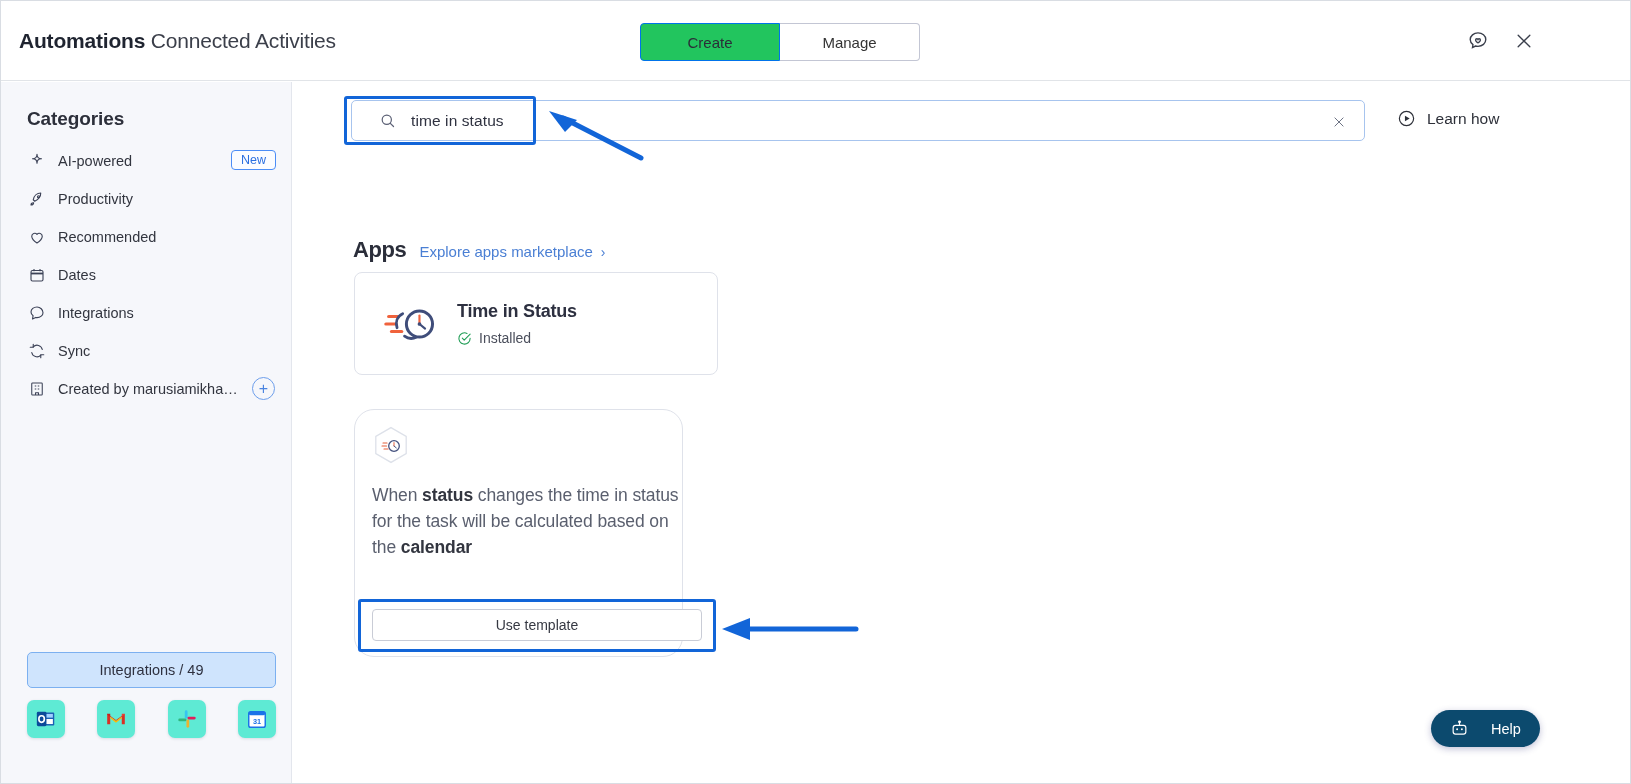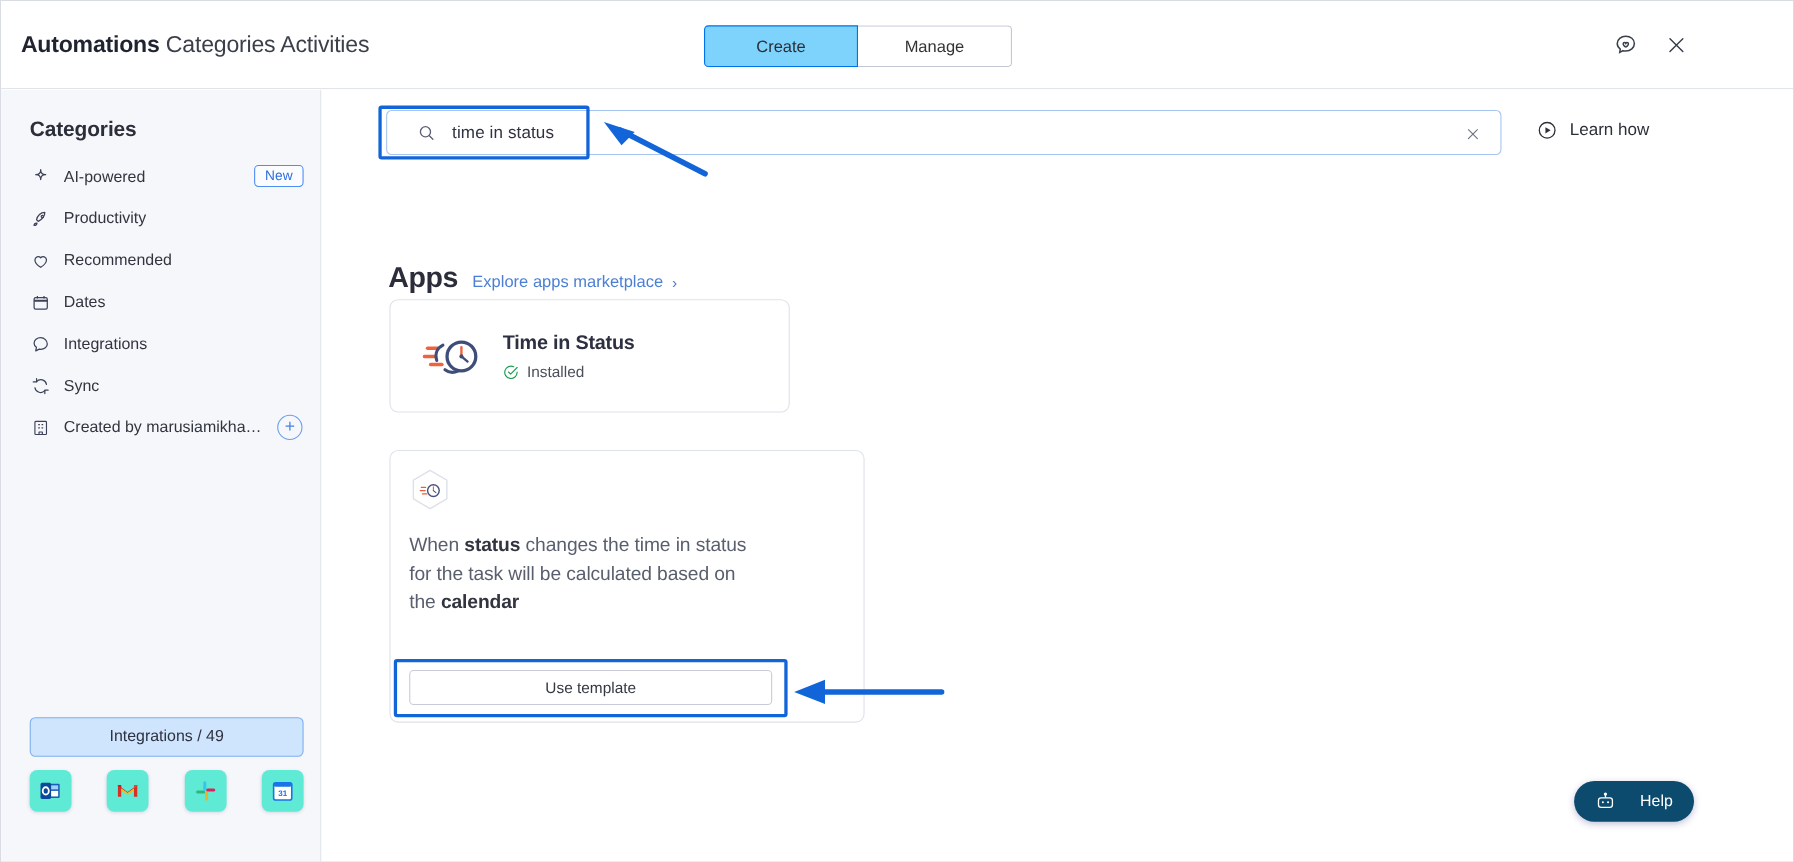--- a/index.html
+++ b/index.html
@@ -41,21 +41,21 @@
   .seg-btn {
     width: 140px; height: 38px;
     display: flex; align-items: center; justify-content: center;
     font-size: 15px; color: #333; background: #ffffff;
     border: 1px solid #c3c6d4;
     cursor: pointer;
   }
   .seg-btn.first { border-radius: 4px 0 0 4px; }
   .seg-btn.last  { border-radius: 0 4px 4px 0; border-left: none; }
   .seg-btn.active {
-    background: #7dd3fc; border: 1px solid #0073ea; color: #2b2d38;
+    background: #22c55e; border: 1px solid #0073ea; color: #2b2d38;
   }
 
   .hdr-icon {
     position: absolute; top: 28px;
     width: 24px; height: 24px;
     display: flex; align-items: center; justify-content: center;
     cursor: pointer; color: #3a3f4c;
   }
   #feedback-icon { left: 1465px; }
   #close-icon    { left: 1511px; }
@@ -146,21 +146,21 @@
     position: absolute; left: 1104px; top: 27px;
     display: flex; align-items: center; gap: 11px;
     font-size: 15.5px; color: #2d3039; cursor: pointer;
   }
   .learn-icon { display: flex; color: #2d3039; }
 
   .apps-head {
     position: absolute; left: 60px; top: 155px;
     display: flex; align-items: baseline; gap: 13px;
   }
-  .apps-title { font-size: 26px; font-weight: 700; color: #2b2e3a; letter-spacing: -0.4px; }
+  .apps-title { font-size: 22px; font-weight: 700; color: #2b2e3a; letter-spacing: -0.4px; }
   .apps-link {
     font-size: 15px; color: #4a7fd4; cursor: pointer;
     display: flex; align-items: center; gap: 8px;
   }
   .apps-link .chev { font-size: 14px; }
 
   .app-card {
     position: absolute; left: 61px; top: 190px;
     width: 364px; height: 103px;
     background: #ffffff; border: 1px solid #dfe2ea; border-radius: 8px;
@@ -171,22 +171,22 @@
   .app-texts { margin-left: 10px; }
   .app-name { font-size: 18px; font-weight: 700; color: #2d3040; letter-spacing: -0.2px; }
   .app-status {
     margin-top: 8px; display: flex; align-items: center; gap: 7px;
     font-size: 14px; color: #4b4f5c;
   }
   .check-circle { color: #1f9d55; display: flex; }
 
   .tmpl-card {
     position: absolute; left: 61px; top: 327px;
-    width: 432px; height: 248px;
-    background: #ffffff; border: 1px solid #dfe2ea; border-radius: 8px;
+    width: 329px; height: 248px;
+    background: #ffffff; border: 1px solid #dfe2ea; border-radius: 20px;
   }
   .hex-icon {
     position: absolute; left: 17px; top: 16px;
     width: 38px; height: 42px;
     display: flex; align-items: center; justify-content: center;
   }
   .tmpl-text {
     position: absolute; left: 17px; top: 72px; width: 320px;
     font-size: 17.5px; line-height: 26px; color: #5a5f6e; font-weight: 400;
     letter-spacing: -0.1px;
@@ -219,21 +219,21 @@
   .annot-arrow { position: absolute; pointer-events: none; }
 </style>
 </head>
 <body>
 
 <div id="app">
 
   <div class="header">
     <div class="header-title">
       <b>Automations</b>
-      <span class="sub">Categories Activities</span>
+      <span class="sub">Connected Activities</span>
     </div>
 
     <div class="seg-wrap">
       <div class="seg-btn first active">Create</div>
       <div class="seg-btn last">Manage</div>
     </div>
 
     <div class="hdr-icon" id="feedback-icon">
       <svg width="22" height="22" viewBox="0 0 24 24" fill="none" stroke="#3a3f4c" stroke-width="1.5">
         <path d="M12 3.2c-4.7 0-8.5 3.2-8.5 7.2 0 2.2 1.2 4.2 3 5.5l-.5 3.3 3.2-1.7c.9.2 1.8.3 2.8.3 4.7 0 8.5-3.2 8.5-7.4S16.7 3.2 12 3.2z"></path>

